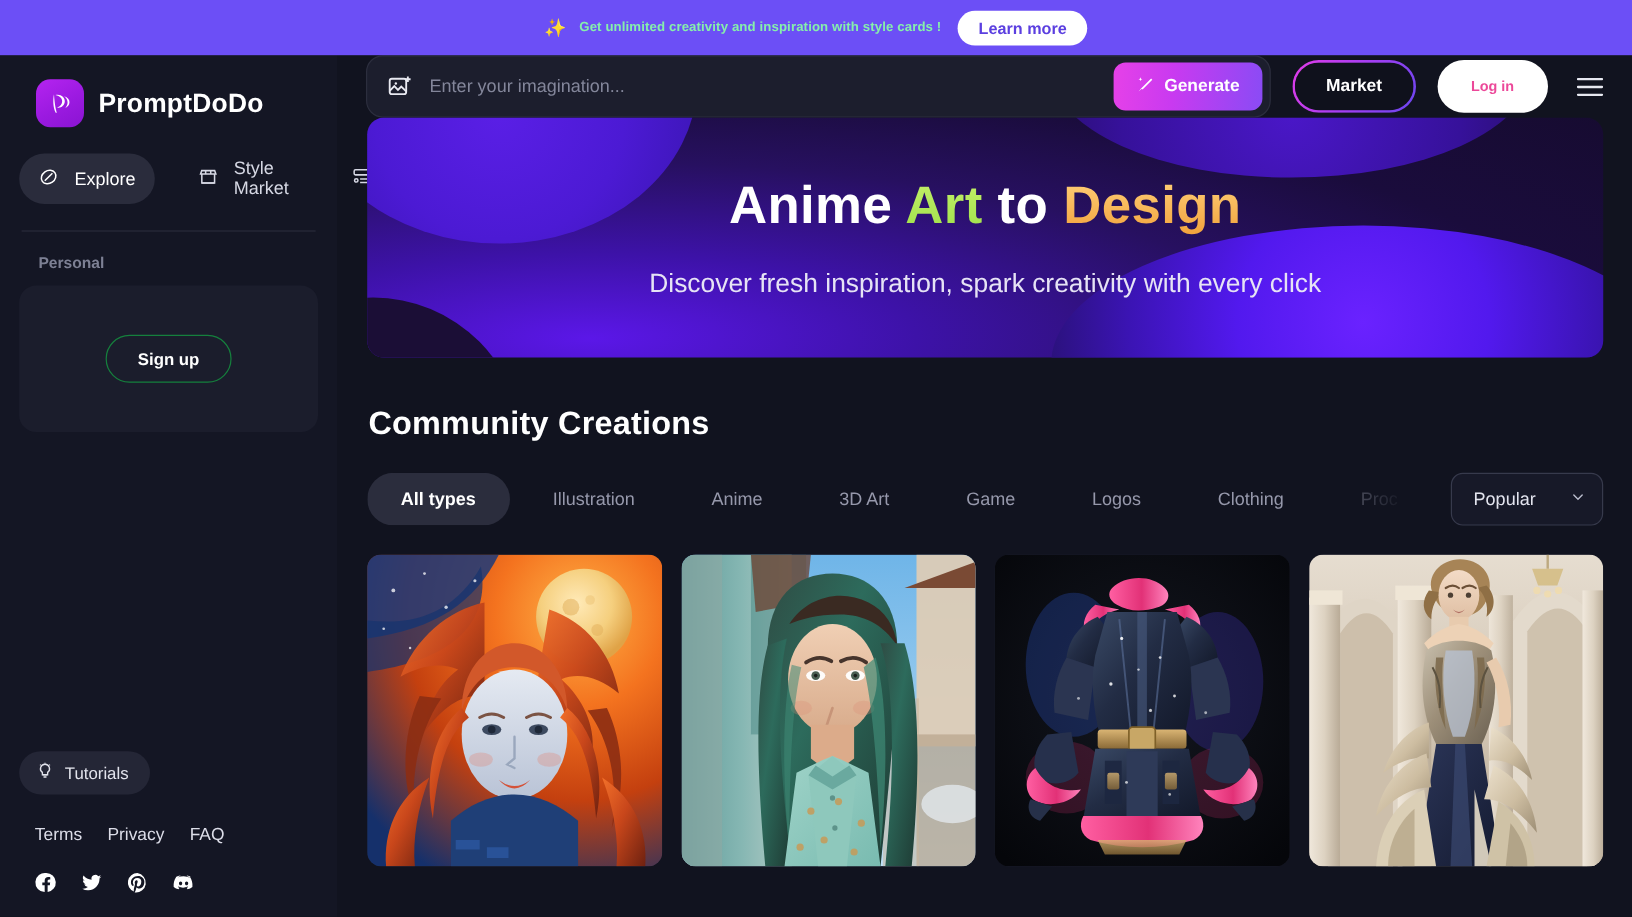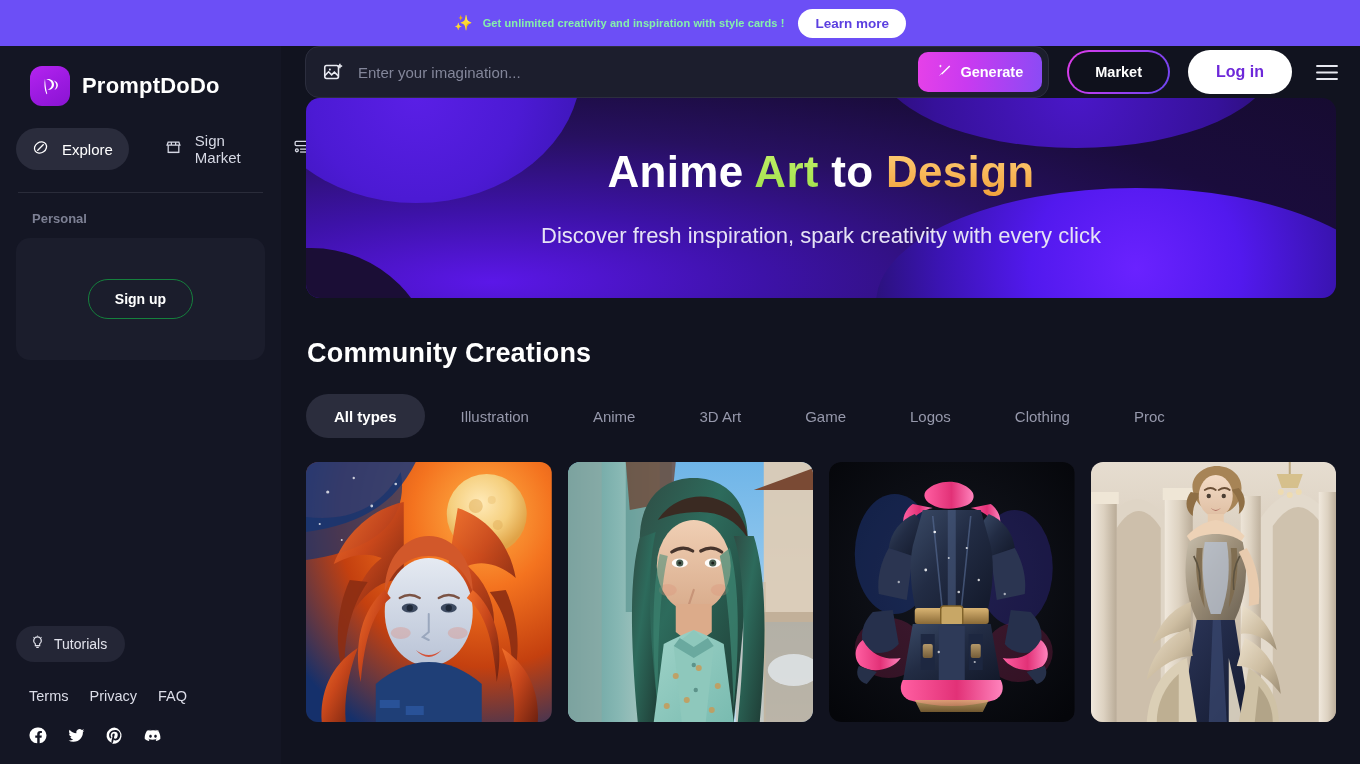--- a/index.html
+++ b/index.html
@@ -231,22 +231,22 @@
     font-weight: 700;
     cursor: pointer;
     font-family: "Liberation Sans", sans-serif;
   }
   .login-btn {
     height: 44px;
     padding: 0 28px;
     border-radius: 999px;
     background: #ffffff;
     border: none;
-    color: #6d28d9;
-    font-size: 16px;
+    color: #ec4899;
+    font-size: 12px;
     font-weight: 700;
     cursor: pointer;
     font-family: "Liberation Sans", sans-serif;
   }
   .hamburger { cursor: pointer; display: flex; padding: 6px; }
 
   
   #content {
     flex: 1;
     padding: 0 24px 0 25px;
@@ -439,21 +439,21 @@
       <div class="nav-item">
         <span>
           <svg width="17" height="17" viewBox="0 0 24 24" fill="none" stroke="currentColor" stroke-width="1.8">
             <path d="M3 8.5h18l-1.4-4H4.4L3 8.5z"></path>
             <path d="M4.5 8.5V19h15V8.5"></path>
             <line x1="4.5" y1="19" x2="19.5" y2="19"></line>
             <line x1="9" y1="4.5" x2="9" y2="8.5"></line>
             <line x1="15" y1="4.5" x2="15" y2="8.5"></line>
           </svg>
         </span>
-        <span>Sign Market</span>
+        <span>Style Market</span>
       </div>
 
       <div class="nav-item">
         <span>
           <svg width="17" height="17" viewBox="0 0 24 24" fill="none" stroke="currentColor" stroke-width="1.8">
             <rect x="3" y="3.5" width="18" height="6" rx="1.6"></rect>
             <circle cx="5.5" cy="16" r="2"></circle>
             <line x1="10" y1="14.3" x2="21" y2="14.3"></line>
             <line x1="10" y1="18.4" x2="21" y2="18.4"></line>
           </svg>
@@ -570,20 +570,28 @@
       <div class="filter-row">
         <div class="tabs">
           <button class="tab active">All types</button>
           <button class="tab">Illustration</button>
           <button class="tab">Anime</button>
           <button class="tab">3D Art</button>
           <button class="tab">Game</button>
           <button class="tab">Logos</button>
           <button class="tab">Clothing</button>
           <button class="tab">Proc</button>
+        </div>
+        <div class="sort-select">
+          <span>Popular</span>
+          <span>
+            <svg width="14" height="14" viewBox="0 0 24 24" fill="none" stroke="#b9bbcb" stroke-width="2" stroke-linecap="round">
+              <polyline points="6 9.5 12 15.5 18 9.5"></polyline>
+            </svg>
+          </span>
         </div>
       </div>
 
       <div class="cards">
 
         <div class="card">
           <svg viewBox="0 0 246 260" preserveAspectRatio="xMidYMid slice">
             <defs>
               <radialGradient id="c1sky" cx="72%" cy="20%" r="95%">
                 <stop offset="0%" stop-color="#ffb347"></stop>

